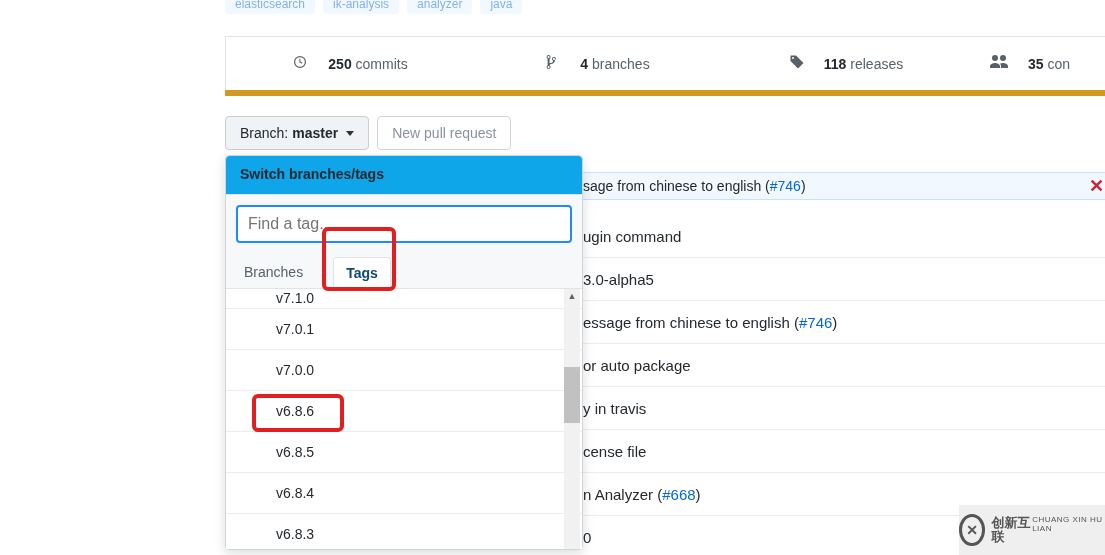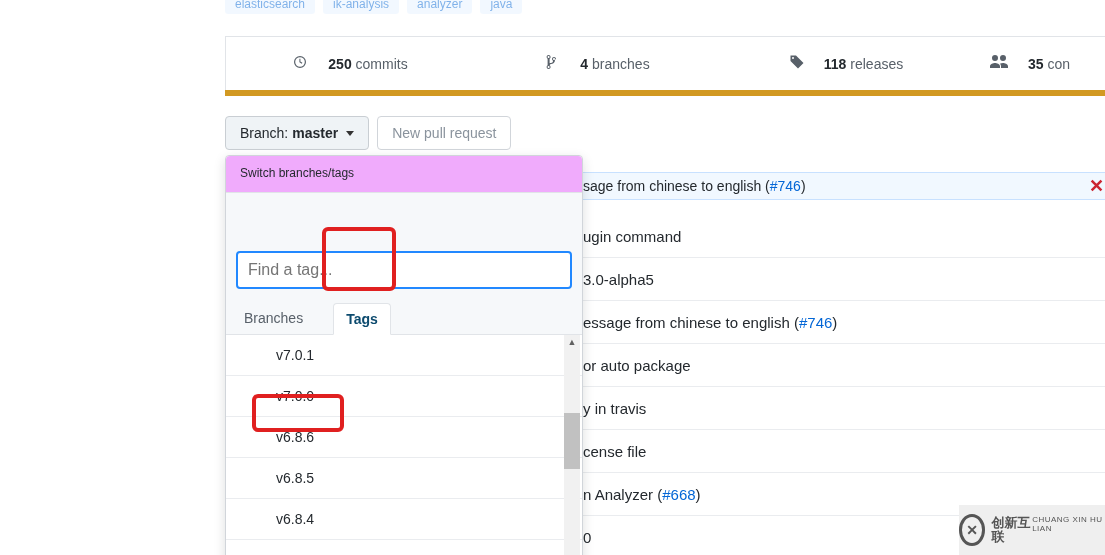--- a/index.html
+++ b/index.html
@@ -21,23 +21,23 @@
 
   .commit-banner { position: absolute; left: 583px; top: 172px; right: -10px; height: 28px; background: #f1f8ff; border: 1px solid #c8e1ff; border-left: none; display: flex; align-items: center; padding: 0 10px 0 0; color: #24292e; font-size: 14px; justify-content: space-between; }
   .commit-banner a { color: #0366d6; }
   .close-x { color: #cb2431; font-size: 18px; font-weight: bold; cursor: pointer; }
 
   .file-rows { position: absolute; left: 583px; top: 215px; right: -10px; display: flex; flex-direction: column; }
   .file-row { height: 43px; display: flex; align-items: center; color: #24292e; font-size: 15px; border-bottom: 1px solid #eaecef; }
   .file-row a { color: #0366d6; }
 
   .dd { position: absolute; left: 225px; top: 155px; width: 358px; background: #fff; border: 1px solid #d1d5da; border-radius: 4px; box-shadow: 0 4px 12px rgba(27,31,35,0.15); z-index: 10; }
-  .dd-title { padding: 10px 14px 12px; font-weight: 400; font-size: 12px; color: #24292e; border-bottom: 1px solid #e1e4e8; background: #f0abfc; border-radius: 4px 4px 0 0; }
+  .dd-title { padding: 10px 14px 12px; font-weight: 700; font-size: 14px; color: #24292e; border-bottom: 1px solid #e1e4e8; background: #0ea5e9; border-radius: 4px 4px 0 0; }
   .dd-input-wrap { padding: 10px; background: #f6f8fa; }
-  .dd-input { width: 100%; height: 38px; border: 2px solid #2188ff; border-radius: 4px; padding: 6px 10px; font-size: 16px; color: #666; outline: none; background: #fff; margin-top: 48px; }
+  .dd-input { width: 100%; height: 38px; border: 2px solid #2188ff; border-radius: 4px; padding: 6px 10px; font-size: 16px; color: #666; outline: none; background: #fff; }
   .dd-tabs { display: flex; background: #f6f8fa; padding: 0 14px; gap: 26px; font-size: 14px; height: 36px; align-items: flex-end; border-bottom: 1px solid #e1e4e8; }
   .dd-tab { color: #586069; padding: 8px 4px 8px; cursor: pointer; position: relative; }
   .dd-tab.active { color: #0c4a6e; font-weight: 600; background: #fff; border: 1px solid #e1e4e8; border-bottom: 1px solid #fff; border-radius: 4px 4px 0 0; margin-bottom: -1px; padding: 7px 12px; }
   .dd-list { position: relative; max-height: 260px; overflow: hidden; }
   .dd-item { height: 41px; display: flex; align-items: center; padding: 0 14px 0 50px; font-size: 14px; color: #24292e; border-bottom: 1px solid #eaecef; cursor: pointer; background: #fff; }
   .dd-item.first { height: 20px; align-items: flex-end; padding-bottom: 2px; }
   .dd-scroll-hint { position: absolute; right: 2px; top: 0; width: 16px; height: 260px; background: #f1f1f1; }
   .dd-scroll-thumb { position: absolute; right: 2px; top: 78px; width: 16px; height: 56px; background: #c1c1c1; }
   .dd-scroll-arrow { position: absolute; right: 2px; width: 16px; height: 14px; display: flex; align-items: center; justify-content: center; font-size: 9px; color: #606060; }
 
@@ -137,20 +137,21 @@
 <div class="dd">
   <div class="dd-title">Switch branches/tags</div>
   <div class="dd-input-wrap">
     <input class="dd-input" placeholder="Find a tag..." style="">
   </div>
   <div class="dd-tabs">
     <div class="dd-tab">Branches</div>
     <div class="dd-tab active">Tags</div>
   </div>
   <div class="dd-list">
+    <div class="dd-item first">v7.1.0</div>
     <div class="dd-item">v7.0.1</div>
     <div class="dd-item">v7.0.0</div>
     <div class="dd-item">v6.8.6</div>
     <div class="dd-item">v6.8.5</div>
     <div class="dd-item">v6.8.4</div>
     <div class="dd-item">v6.8.3</div>
     <div class="dd-scroll-hint"></div>
     <div class="dd-scroll-arrow" style="top:0">▲</div>
     <div class="dd-scroll-thumb"></div>
   </div>

